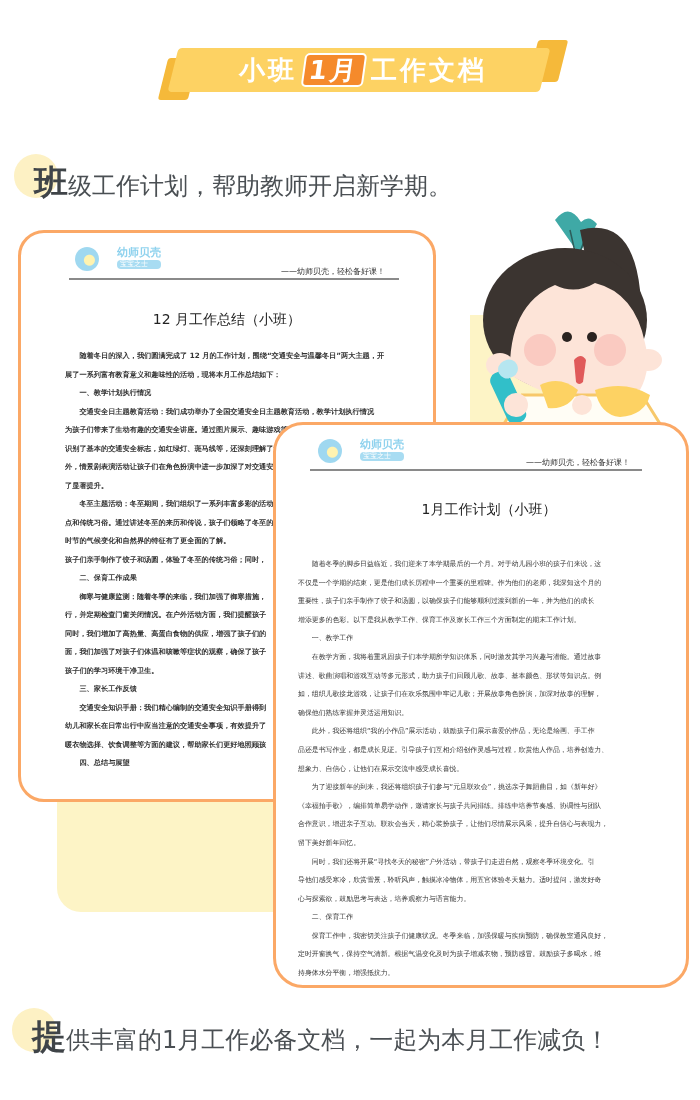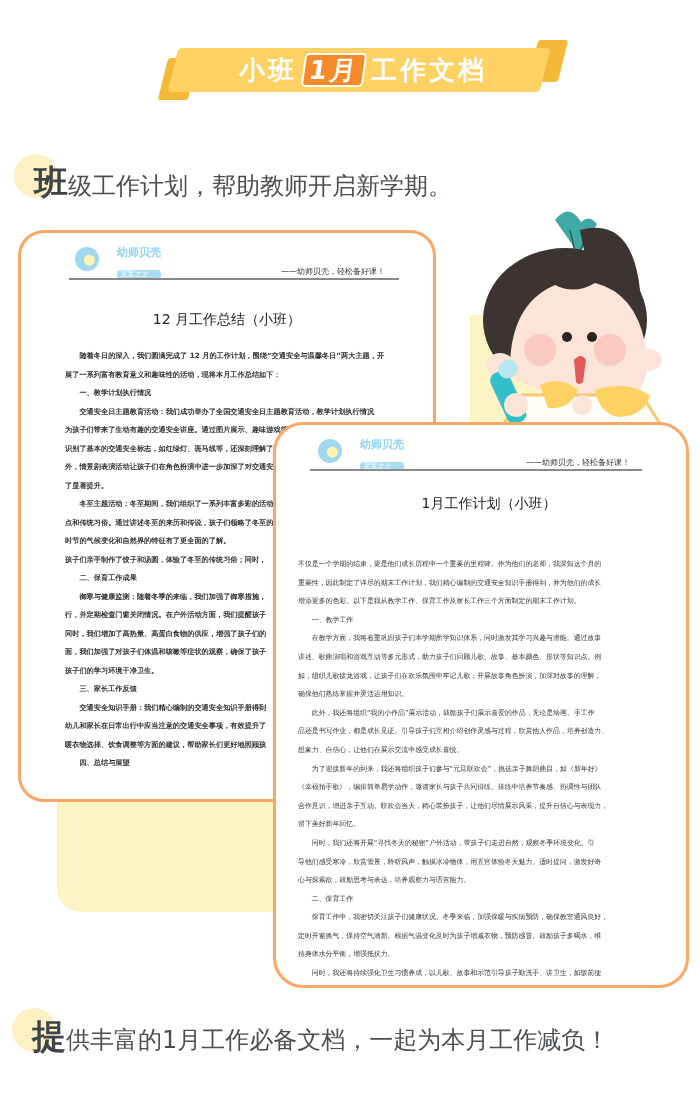--- a/index.html
+++ b/index.html
@@ -22,21 +22,21 @@
 
   
   .ybg { position: absolute; background: #fdf4c6; }
 
   
   .card { position: absolute; background: #fff; border: 3px solid #fba866; border-radius: 26px; overflow: hidden; }
   .doc-logo { position: absolute; display: flex; align-items: flex-start; gap: 18px; }
   .doc-logo .glyph { width: 24px; height: 24px; border-radius: 50%; background: radial-gradient(circle at 60% 55%, #fff3b0 0 5px, #9fd8f0 6px); }
   .doc-logo .lt { display: flex; flex-direction: column; line-height: 1; }
   .doc-logo .lt .n { font-size: 11px; font-weight: bold; color: #8fd2ee; }
-  .doc-logo .lt .s { margin-top: 12px; font-size: 7px; color: #fff; background: #a8dcf2; border-radius: 4px; padding: 1px 3px; font-style: italic; }
+  .doc-logo .lt .s { margin-top: 2px; font-size: 7px; color: #fff; background: #a8dcf2; border-radius: 4px; padding: 1px 3px; }
   .slogan { position: absolute; font-size: 8px; color: #333; white-space: nowrap; }
   .rule { position: absolute; height: 2px; background: #8a8a8a; }
   .doc-title { position: absolute; left: 0; right: 0; text-align: center; font-size: 14px; color: #222; white-space: nowrap; }
   .doc-body { position: absolute; font-size: 7.2px; line-height: 18.5px; color: #333; }
   .doc-body p { white-space: nowrap; overflow: hidden; }
   .doc-body p.ind { text-indent: 2em; }
   .doc-body p.h { text-indent: 2em; }
 
   
   .character { position: absolute; left: 470px; top: 200px; width: 230px; height: 230px; }
@@ -124,24 +124,25 @@
 <div class="card" style="left:273px; top:422px; width:416px; height:566px; border-radius:30px;">
   <div class="doc-logo" style="left:42px; top:14px;">
     <span class="glyph"></span>
     <span class="lt">
         <span class="n">幼师贝壳</span>
         <span class="s">宝宝之士</span>
       </span>
   </div>
   <div class="slogan" style="left:250px; top:32px;">——幼师贝壳，轻松备好课！</div>
   <div class="rule" style="left:34px; top:44px; width:332px;"></div>
-  <div class="doc-title" style="top:70px;padding-left:16px;">1月工作计划（小班）</div>
+  <div class="doc-title" style="top:76px;padding-left:16px;">1月工作计划（小班）</div>
   <div class="doc-body" id="front-body" style="left:22px; top:130px; width:368px; font-size:6.9px; line-height:18.6px;">
+      <p class="ind">随着冬季的脚步日益临近，我们迎来了本学期最后的一个月。对于幼儿园小班的孩子们来说，这</p>
       <p>不仅是一个学期的结束，更是他们成长历程中一个重要的里程碑。作为他们的老师，我深知这个月的</p>
-      <p>重要性，因此制定了详尽的期末工作计划，我们精心编制的交通安全知识手册得到，并为他们的成长</p>
+      <p>重要性，孩子们亲手制作了饺子和汤圆，以确保孩子们能够顺利过渡到新的一年，并为他们的成长</p>
       <p>增添更多的色彩。以下是我从教学工作、保育工作及家长工作三个方面制定的期末工作计划。</p>
       <p class="h">一、教学工作</p>
       <p class="ind">在教学方面，我将着重巩固孩子们本学期所学知识体系，同时激发其学习兴趣与潜能。通过故事</p>
       <p>讲述、歌曲演唱和游戏互动等多元形式，助力孩子们回顾儿歌、故事、基本颜色、形状等知识点。例</p>
       <p>如，组织儿歌接龙游戏，让孩子们在欢乐氛围中牢记儿歌；开展故事角色扮演，加深对故事的理解，</p>
       <p>确保他们熟练掌握并灵活运用知识。</p>
       <p class="ind">此外，我还将组织“我的小作品”展示活动，鼓励孩子们展示喜爱的作品，无论是绘画、手工作</p>
       <p>品还是书写作业，都是成长见证。引导孩子们互相介绍创作灵感与过程，欣赏他人作品，培养创造力、</p>
       <p>想象力、自信心，让他们在展示交流中感受成长喜悦。</p>
       <p class="ind">为了迎接新年的到来，我还将组织孩子们参与“元旦联欢会”，挑选亲子舞蹈曲目，如《新年好》</p>

